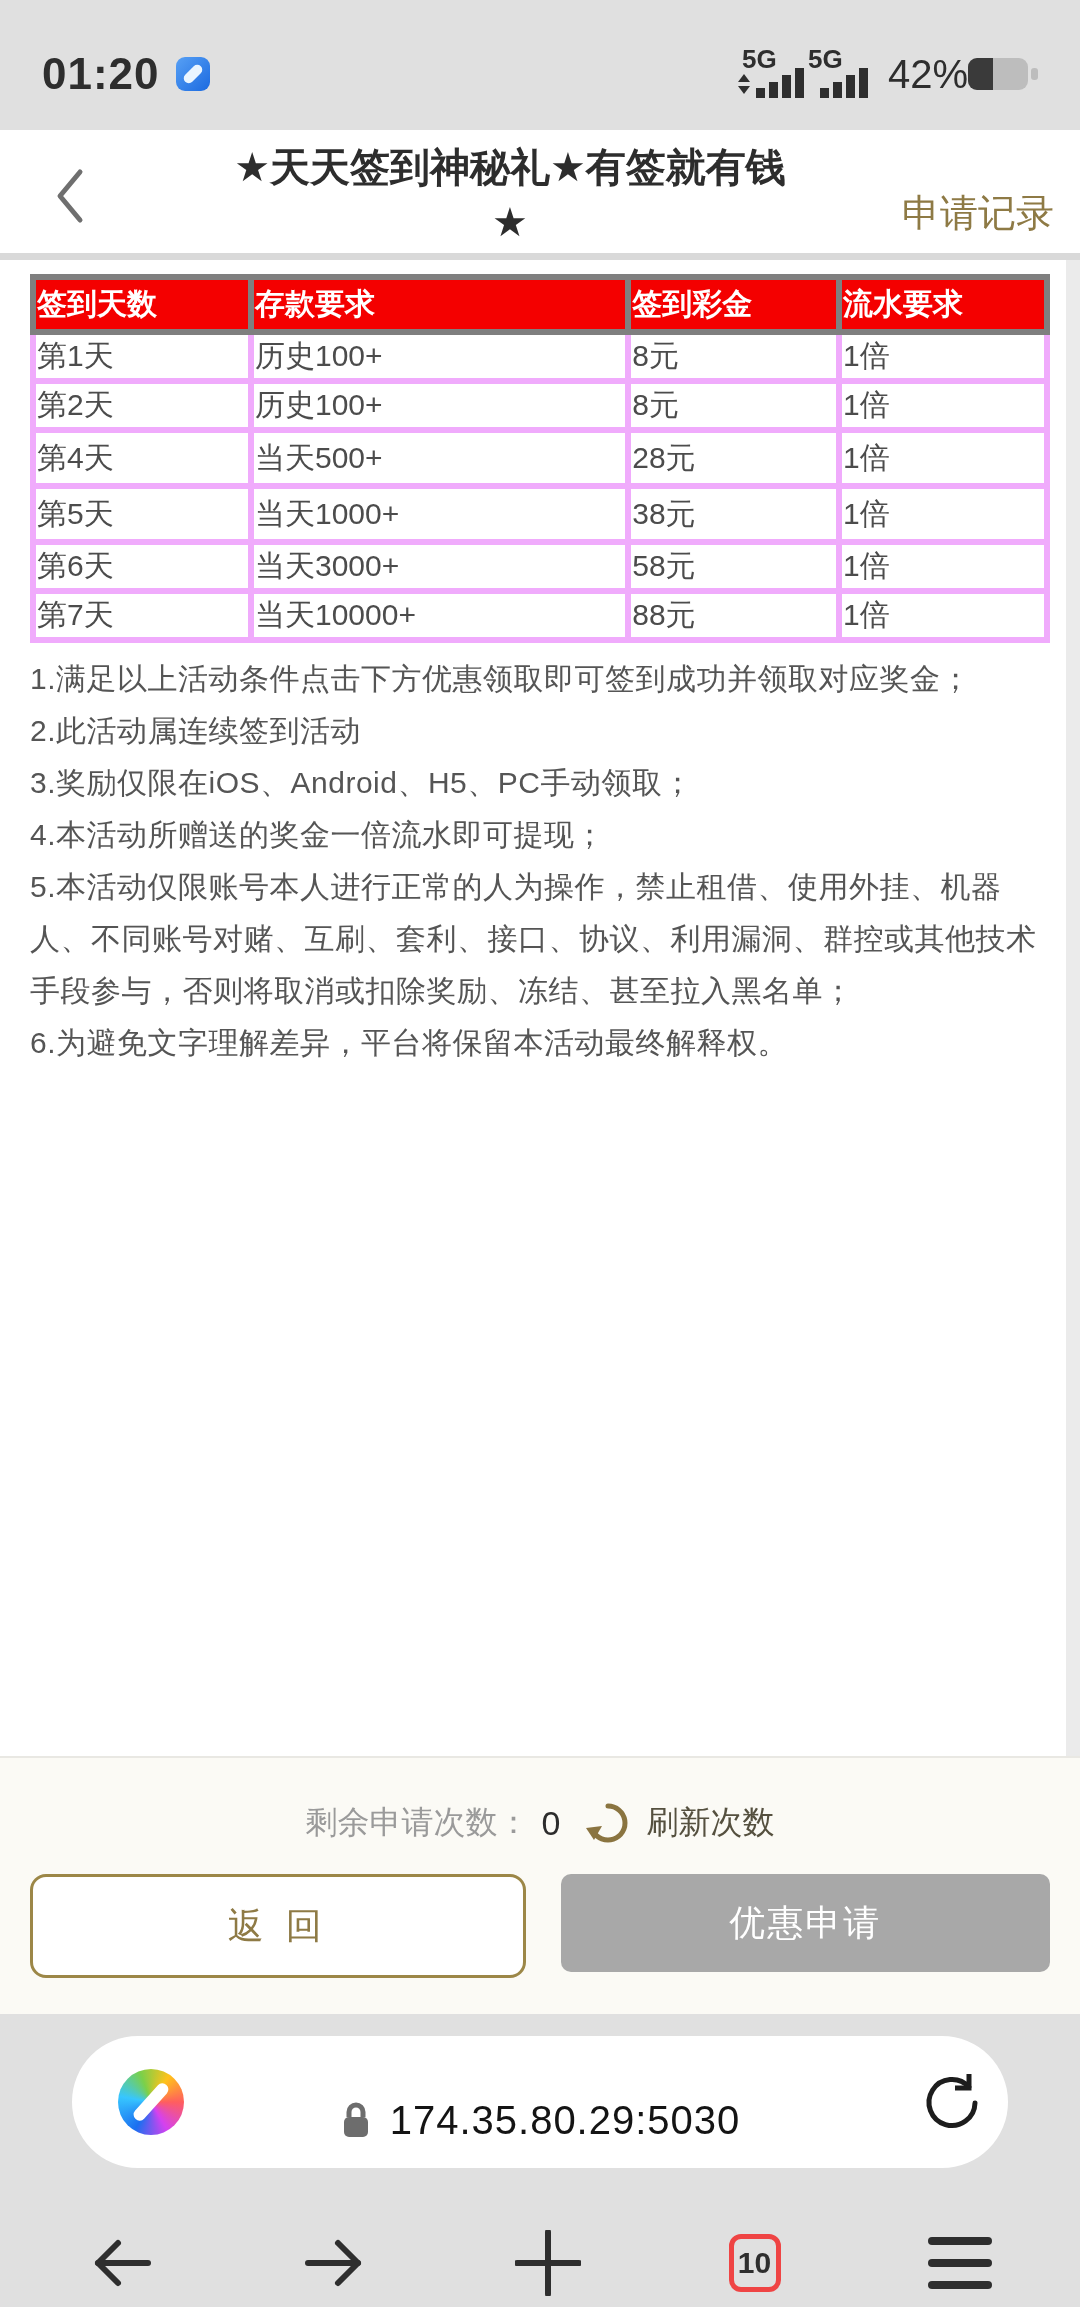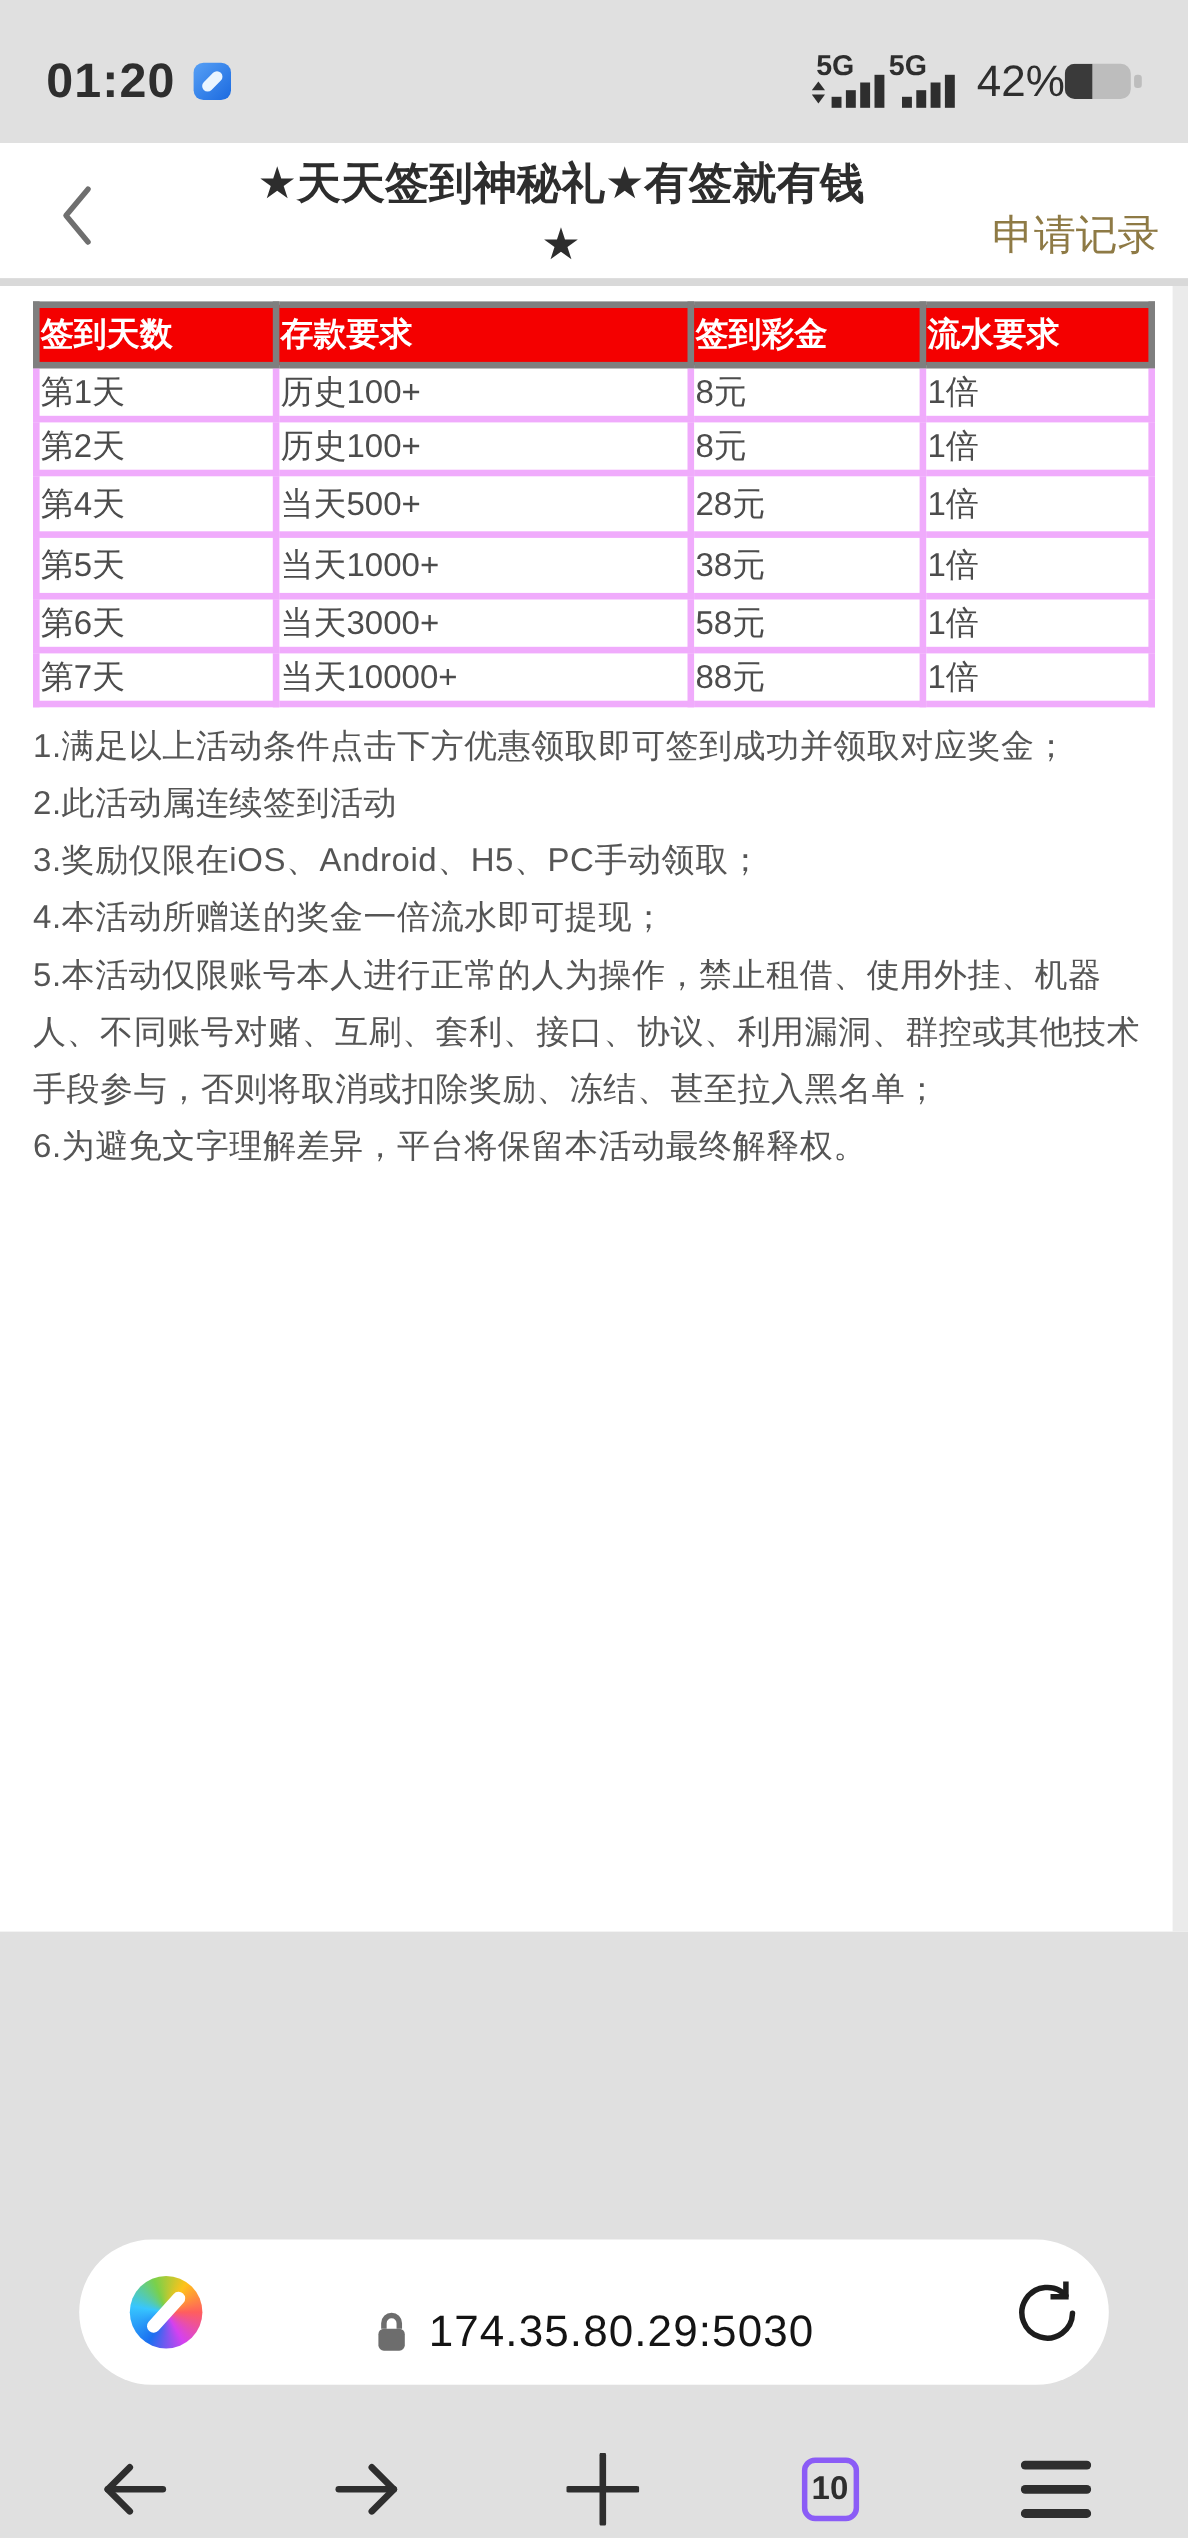--- a/index.html
+++ b/index.html
@@ -70,21 +70,21 @@
   .urlpill{position:absolute;top:22px;left:72px;width:936px;height:132px;background:#ffffff;border-radius:66px;}
   .copilot{position:absolute;left:46px;top:33px;width:66px;height:66px;border-radius:50%;
            background:conic-gradient(from 210deg,#1b6ff0,#37c6ff 70deg,#7ad04a 130deg,#ffc21a 185deg,#ff5e5e 240deg,#d441f0 300deg,#1b6ff0 360deg);}
   .copilot::after{content:"";position:absolute;left:50%;top:50%;width:46px;height:12px;border-radius:8px;
            background:#ffffff;transform:translate(-50%,-50%) rotate(-48deg);}
   .urlcenter{position:absolute;left:0;right:0;top:0;height:168px;display:flex;align-items:center;justify-content:center;gap:18px;}
   .urltext{font-size:40px;color:#141414;letter-spacing:1px;}
   .reload{position:absolute;right:26px;top:36px;}
   .navrow{position:absolute;top:216px;left:0;width:1080px;height:66px;display:flex;align-items:center;
           justify-content:space-between;padding:0 88px;box-sizing:border-box;}
-  .tabbox{width:52px;height:58px;border:5px solid #8b5cf6;border-radius:12px;display:flex;align-items:center;
+  .tabbox{width:52px;height:58px;border:5px solid #ef4444;border-radius:12px;display:flex;align-items:center;
           justify-content:center;font-size:30px;font-weight:600;color:#2e2e2e;box-sizing:border-box;}
 </style>
 </head>
 <body>
 
 <div id="screen">
 
   <div class="statusbar">
     <span class="clock">01:20</span>
     <span class="edge-badge"></span>
@@ -190,20 +190,35 @@
           <div>1.满足以上活动条件点击下方优惠领取即可签到成功并领取对应奖金；</div>
           <div>2.此活动属连续签到活动</div>
           <div>3.奖励仅限在iOS、Android、H5、PC手动领取；</div>
           <div>4.本活动所赠送的奖金一倍流水即可提现；</div>
           <div>5.本活动仅限账号本人进行正常的人为操作，禁止租借、使用外挂、机器人、不同账号对赌、互刷、套利、接口、协议、利用漏洞、群控或其他技术手段参与，否则将取消或扣除奖励、冻结、甚至拉入黑名单；</div>
           <div>6.为避免文字理解差异，平台将保留本活动最终解释权。</div>
         </div>
     </div>
   </div>
 
+  <div class="footer">
+    <div class="counter-row">
+      <span class="counter-label">剩余申请次数：</span>
+      <span class="counter-value">0</span>
+      <svg class="refresh-gold" width="46" height="46" viewBox="0 0 46 46">
+        <path d="M24 6 a17 17 0 1 1 -15 25" fill="none" stroke="#8a7440" stroke-width="5" stroke-linecap="round"></path>
+        <polygon points="2,28 18,26 10,40" fill="#8a7440"></polygon>
+      </svg>
+      <span class="refresh-label">刷新次数</span>
+    </div>
+    <div class="btn-row">
+      <div class="btn-back">返 回</div>
+      <div class="btn-apply">优惠申请</div>
+    </div>
+  </div>
 
   <div class="chrome">
     <div class="urlpill">
       <span class="copilot"></span>
       <div class="urlcenter">
         <svg width="32" height="42" viewBox="0 0 32 42">
           <path d="M9 18 v-5 a7 7 0 0 1 14 0 v5" fill="none" stroke="#6d6d6d" stroke-width="5"></path>
           <rect x="4" y="18" width="24" height="20" rx="5" fill="#6d6d6d"></rect>
         </svg>
         <span class="urltext">174.35.80.29:5030</span>

